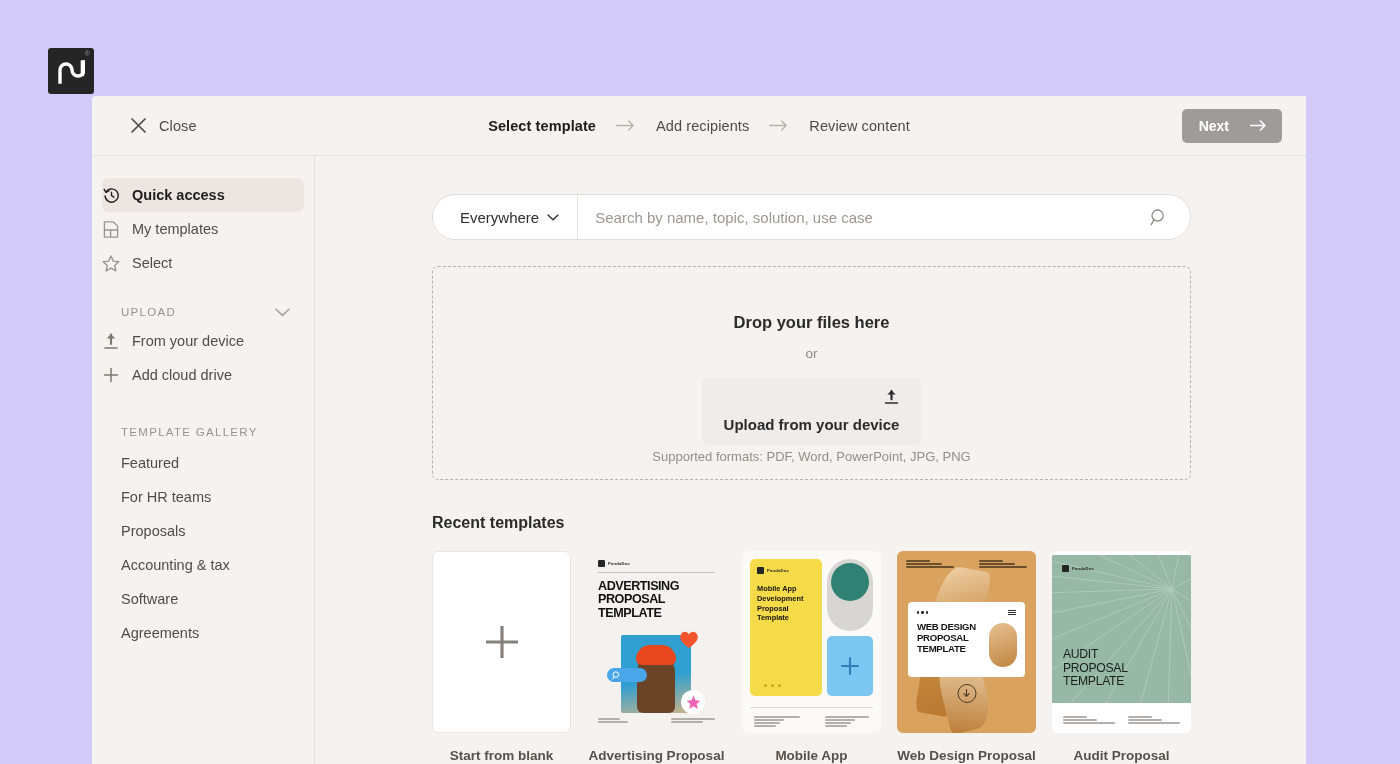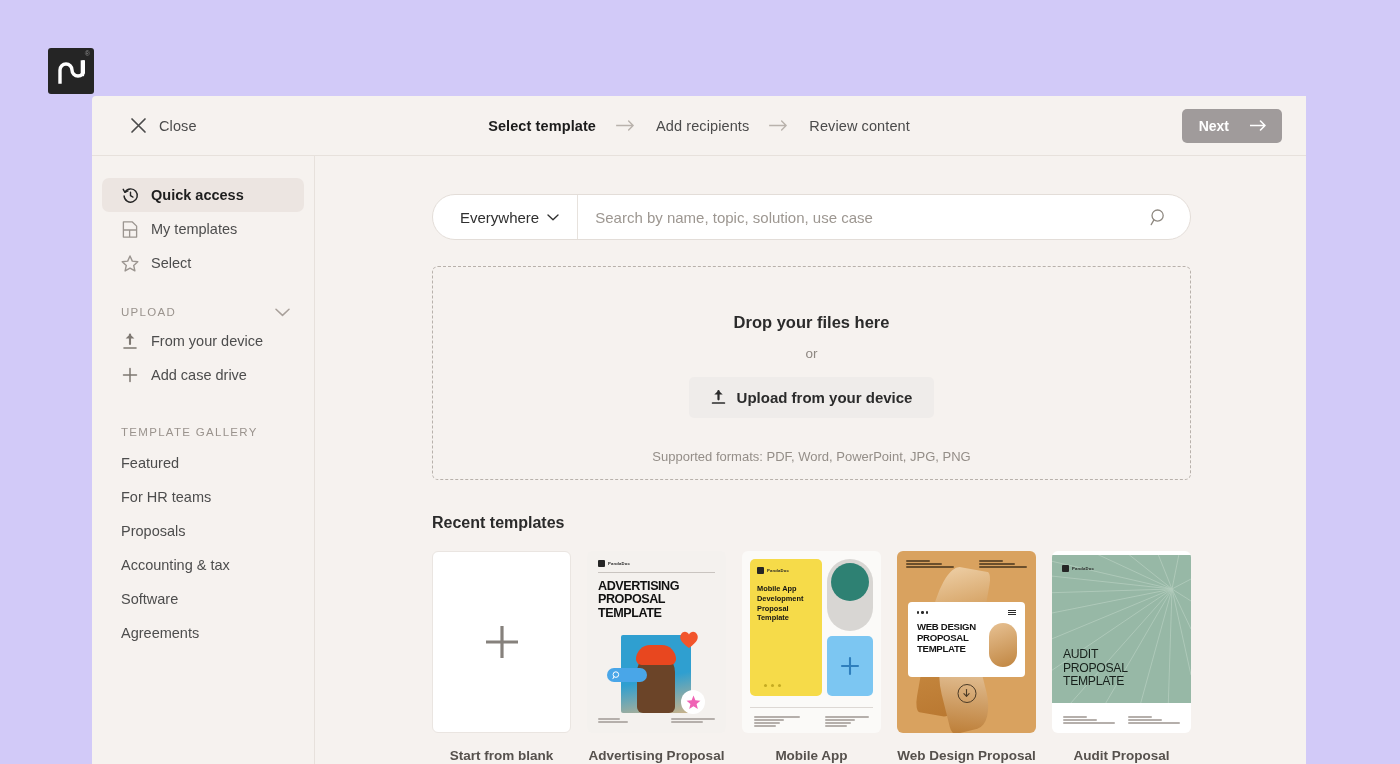--- a/index.html
+++ b/index.html
@@ -118,21 +118,20 @@
     border-right: 1px solid #e7e1dc;
     padding-top: 22px;
     flex-shrink: 0;
   }
   .nav-item {
     display: flex;
     align-items: center;
     gap: 12px;
     height: 34px;
     margin: 0 10px;
-    padding-left: 19px;
     border-radius: 7px;
     cursor: pointer;
     color: #4d4d4d;
     font-size: 14.5px;
   }
   .nav-item.selected {
     background: #ece5e1;
     font-weight: 700;
     color: #1e1e1e;
   }
@@ -238,31 +237,32 @@
   .dz-title {
     margin-top: 46px;
     font-size: 16.5px;
     font-weight: 700;
     color: #2b2b2b;
   }
   .dz-or { margin-top: 14px; font-size: 13.5px; color: #8d8781; }
   .dz-btn {
     margin-top: 16px;
     display: flex;
-    align-items: flex-start;
+    align-items: flex-end;
     gap: 11px;
     background: #efecea;
     border: none;
     border-radius: 5px;
     padding: 12px 22px;
     font-family: inherit;
     font-size: 15px;
     font-weight: 700;
     color: #2b2b2b;
     cursor: pointer;
+    flex-direction: column;
   }
   .dz-formats {
     position: absolute;
     bottom: 15px;
     font-size: 13px;
     color: #948e88;
   }
 
   
   .recent-title {
@@ -584,21 +584,21 @@
         </span>
         <span>From your device</span>
       </div>
 
       <div class="nav-item">
         <span class="ico">
           <svg width="16" height="16" viewBox="0 0 16 16">
             <path d="M8 1.5 V14.5 M1.5 8 H14.5" stroke="#7e7872" stroke-width="1.5" stroke-linecap="round"></path>
           </svg>
         </span>
-        <span>Add case drive</span>
+        <span>Add cloud drive</span>
       </div>
 
       <div class="gallery-head">TEMPLATE GALLERY</div>
 
       <div class="gal-item">Featured</div>
       <div class="gal-item">For HR teams</div>
       <div class="gal-item">Proposals</div>
       <div class="gal-item">Accounting &amp; tax</div>
       <div class="gal-item">Software</div>
       <div class="gal-item">Agreements</div>

